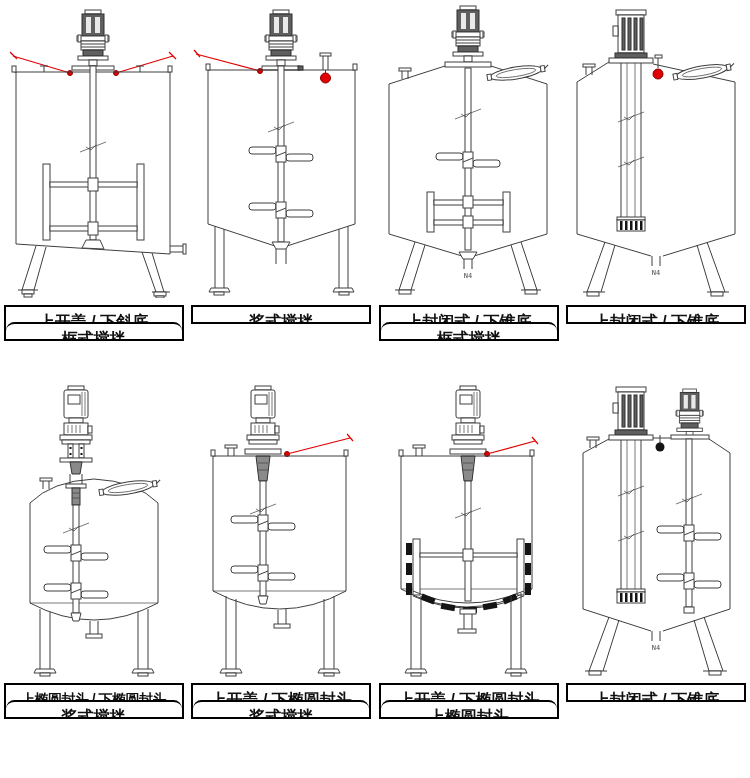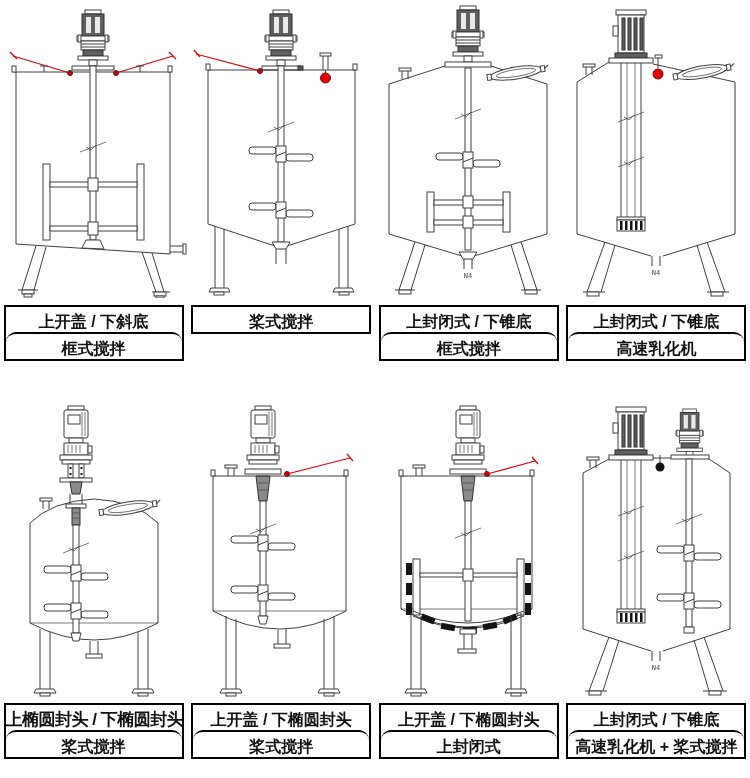--- a/index.html
+++ b/index.html
@@ -5,22 +5,22 @@
   html,body{margin:0;padding:0;background:#ffffff;}
   body{width:750px;height:778px;font-family:"Liberation Sans",sans-serif;overflow:hidden;}
   .page{width:750px;padding-top:2px;}
   .row{display:flex;justify-content:space-between;width:750px;}
   .cell{width:187px;display:flex;flex-direction:column;align-items:center;}
   .diagram{width:187px;}
   .row1 .diagram{height:296px;}
   .row2 .diagram{height:338px;}
   .label-box{width:176px;border:2px solid #000;margin-top:7px;background:#fff;}
   .row2 .label-box{margin-top:4px;}
-  .lbl-row{height:25px;line-height:29px;text-align:center;font-size:16px;font-weight:bold;color:#111;white-space:nowrap;overflow:hidden;}
-  .lbl-row.tight{font-size:17px;letter-spacing:-0.5px;}
+  .lbl-row{height:15px;line-height:29px;text-align:center;font-size:16px;font-weight:bold;color:#111;white-space:nowrap;overflow:hidden;}
+  .lbl-row.tight{font-size:14px;letter-spacing:-0.5px;}
   .lbl-row + .lbl-row{border-top:2px solid #000;border-radius:10px;}
   svg *{stroke:#3f3f3f;stroke-width:1;fill:none;stroke-linecap:butt;}
   svg .f{fill:#ffffff;}
   svg .mdk{fill:#5f5f5f;stroke:#2e2e2e;}
   svg .stripe{fill:#e9e9e9;stroke:none;}
   svg .dkf{fill:#8a8a8a;stroke:#333333;}
   svg .blk{fill:#141414;stroke:none;}
   svg .thin{stroke-width:0.7;}
   svg .red{stroke:#e10000;stroke-width:1.2;}
   svg .redf{fill:#e10000;stroke:#8f0000;}
@@ -325,21 +325,20 @@
               <rect x="24" y="290" width="12" height="4" class="f"></rect>
             <line x1="144" y1="240" x2="162" y2="290"></line>
               <line x1="134" y1="243" x2="148" y2="290"></line>
             <line x1="144" y1="290" x2="166" y2="290"></line>
               <rect x="148" y="290" width="12" height="4" class="f"></rect>
           </g>
         </svg>
       </div>
       <div class="label-box">
         <div class="lbl-row">上封闭式 / 下锥底</div>
-        <div class="lbl-row">高速乳化机</div>
       </div>
     </div>
   </div>
 
   <div class="row row2">
 
     <div class="cell">
       <div class="diagram">
         <svg viewBox="0 0 187 338" width="187" height="338">
           <g>
@@ -514,21 +513,21 @@
               <rect x="36" y="332" width="10" height="3" class="f"></rect>
             <line x1="136" y1="255" x2="136" y2="328"></line>
               <line x1="146" y1="252" x2="146" y2="328"></line>
             <polygon points="132,328 150,328 152,332 130,332" class="f"></polygon>
               <rect x="136" y="332" width="10" height="3" class="f"></rect>
           </g>
         </svg>
       </div>
       <div class="label-box">
         <div class="lbl-row">上开盖 / 下椭圆封头</div>
-        <div class="lbl-row">上封闭式</div>
+        <div class="lbl-row">上椭圆封头</div>
       </div>
     </div>
 
     <div class="cell">
       <div class="diagram">
         <svg viewBox="0 0 187 338" width="187" height="338">
           <g>
             <use href="#motor-emul" x="50" y="46"></use>
             <rect x="46" y="94" width="44" height="5" class="f"></rect>
           </g>
@@ -586,17 +585,16 @@
               <rect x="26" y="330" width="12" height="4" class="f"></rect>
             <line x1="141" y1="276" x2="160" y2="330"></line>
               <line x1="131" y1="279" x2="146" y2="330"></line>
             <line x1="140" y1="330" x2="164" y2="330"></line>
               <rect x="146" y="330" width="12" height="4" class="f"></rect>
           </g>
         </svg>
       </div>
       <div class="label-box">
         <div class="lbl-row">上封闭式 / 下锥底</div>
-        <div class="lbl-row">高速乳化机 + 桨式搅拌</div>
       </div>
     </div>
   </div>
 </div>
 
 </body></html>

